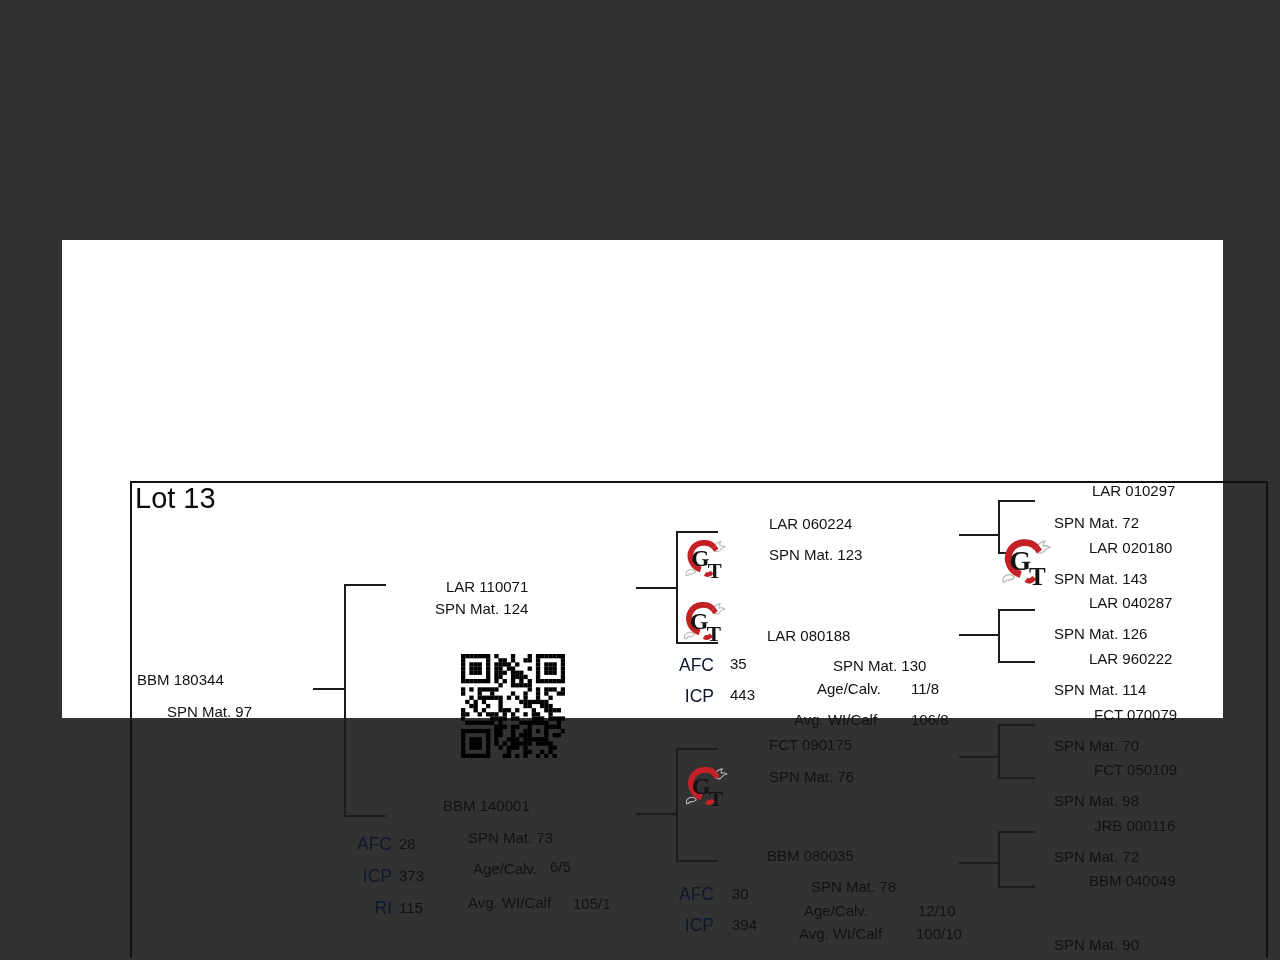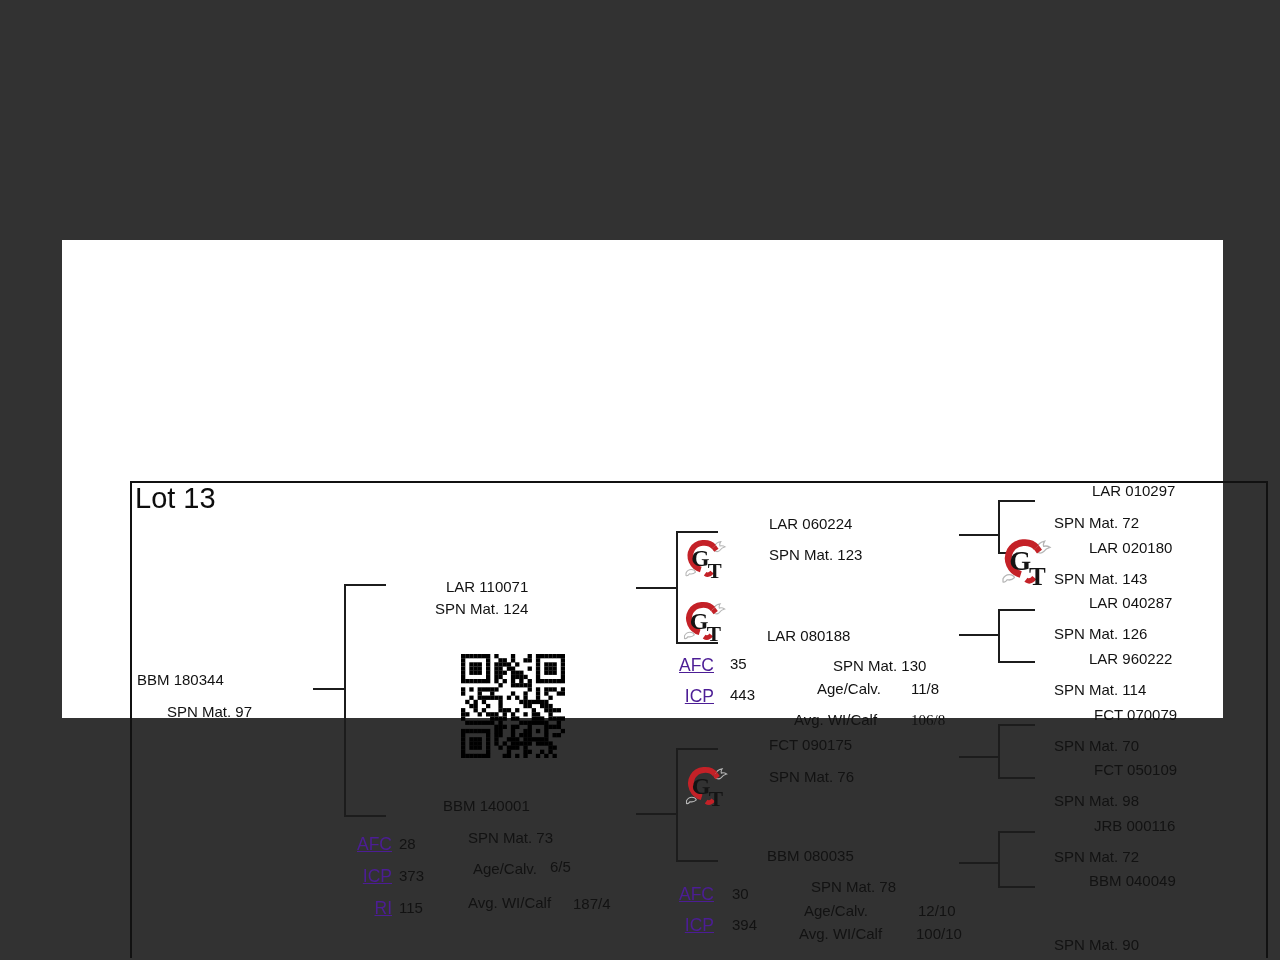--- a/index.html
+++ b/index.html
@@ -12,21 +12,21 @@
   }
   .page{
     position:absolute;left:62px;top:240px;width:1161px;height:478px;
     background:#ffffff;
   }
   .t{position:absolute;white-space:nowrap;font-size:15px;line-height:1.1;color:#121212;}
   .lot-title{position:absolute;left:73px;top:242px;font-size:29px;color:#0d0d0d;}
   .frame{position:absolute;background:#111;}
   .hline{position:absolute;height:1.7px;background:#1c1c1c;}
   .vline{position:absolute;width:1.7px;background:#1c1c1c;}
-  .stat-label{position:absolute;width:54px;text-align:right;font-size:17.5px;white-space:nowrap;color:#4c1d95;text-decoration:underline;}
+  .stat-label{position:absolute;width:54px;text-align:right;font-size:17.5px;white-space:nowrap;color:#0f172a;}
   .gt-logo{position:absolute;}
   .gt-logo svg{display:block;width:100%;height:100%;}
   #qr{position:absolute;left:399px;top:414px;width:104px;height:106px;}
 </style>
 </head>
 <body>
 
 <div class="page">
 
   <div class="frame" style="left:68px;top:241px;width:1138px;height:2.4px;"></div>
@@ -70,21 +70,21 @@
   <div class="t" style="left:105px;top:464px;">SPN Mat. 97</div>
 
   <div class="t" style="left:384px;top:339px;">LAR 110071</div>
   <div class="t" style="left:373px;top:361px;text-align:center;">SPN Mat. 124</div>
 
   <div class="t" style="left:381px;top:558px;">BBM 140001</div>
   <div class="t" style="left:406px;top:590px;">SPN Mat. 73</div>
   <div class="t" style="left:411px;top:621px;">Age/Calv.</div>
   <div class="t" style="left:488px;top:619px;">6/5</div>
   <div class="t" style="left:406px;top:655px;">Avg. WI/Calf</div>
-  <div class="t" style="left:511px;top:656px;">187/4</div>
+  <div class="t" style="left:511px;top:656px;">105/1</div>
 
   <div class="stat-label" style="left:276px;top:594px;">AFC</div>
   <div class="t" style="left:337px;top:596px;">28</div>
   <div class="stat-label" style="left:276px;top:626px;">ICP</div>
   <div class="t" style="left:337px;top:628px;">373</div>
   <div class="stat-label" style="left:276px;top:658px;">RI</div>
   <div class="t" style="left:337px;top:660px;">115</div>
 
   <div class="stat-label" style="left:598px;top:415px;">AFC</div>
   <div class="t" style="left:668px;top:416px;">35</div>
@@ -97,21 +97,21 @@
   <div class="t" style="left:670px;top:677px;">394</div>
 
   <div class="t" style="left:707px;top:276px;">LAR 060224</div>
   <div class="t" style="left:707px;top:307px;">SPN Mat. 123</div>
 
   <div class="t" style="left:705px;top:388px;text-align:center;">LAR 080188</div>
   <div class="t" style="left:771px;top:418px;">SPN Mat. 130</div>
   <div class="t" style="left:755px;top:441px;">Age/Calv.</div>
   <div class="t" style="left:849px;top:441px;">11/8</div>
   <div class="t" style="left:732px;top:472px;">Avg. WI/Calf</div>
-  <div class="t" style="left:849px;top:472px;font-family:Liberation Serif, serif;">106/8</div>
+  <div class="t" style="left:849px;top:472px;">106/8</div>
 
   <div class="t" style="left:707px;top:497px;">FCT 090175</div>
   <div class="t" style="left:707px;top:529px;">SPN Mat. 76</div>
 
   <div class="t" style="left:705px;top:608px;">BBM 080035</div>
   <div class="t" style="left:749px;top:639px;">SPN Mat. 78</div>
   <div class="t" style="left:742px;top:663px;">Age/Calv.</div>
   <div class="t" style="left:856px;top:663px;">12/10</div>
   <div class="t" style="left:737px;top:686px;">Avg. WI/Calf</div>
   <div class="t" style="left:854px;top:686px;">100/10</div>

